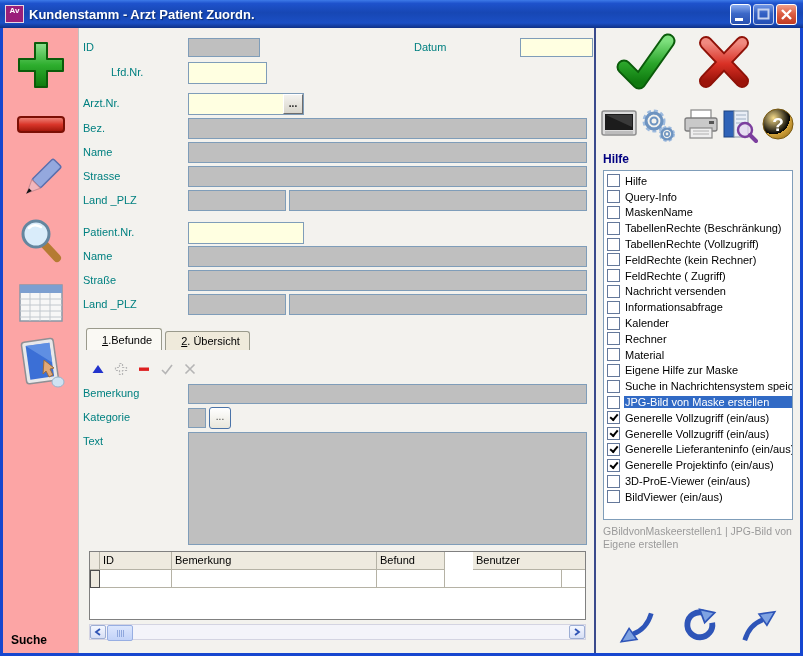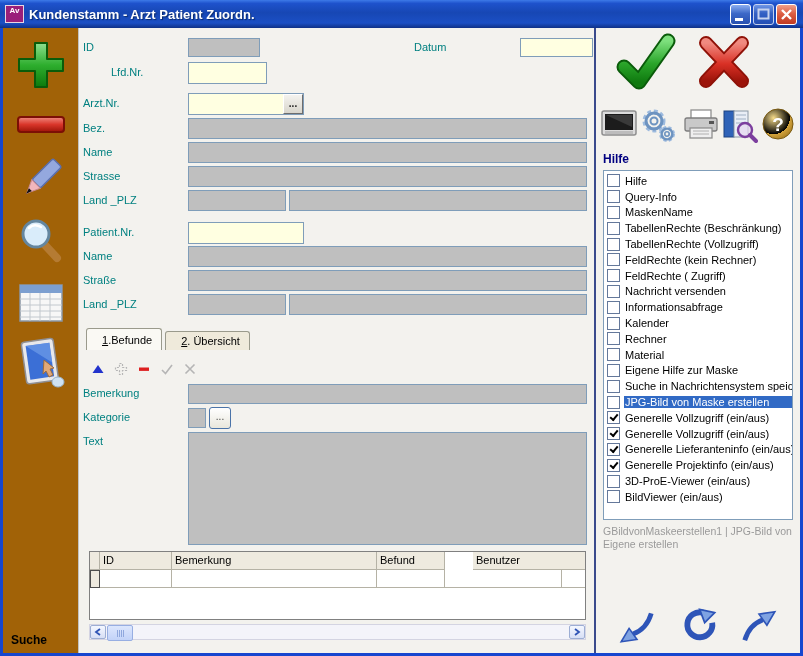--- a/index.html
+++ b/index.html
@@ -13,21 +13,21 @@
   .titletext{color:#fff;font-size:13px;font-weight:bold;margin-left:5px;text-shadow:1px 1px 1px #0a2a6a;flex:1;
     white-space:nowrap;overflow:hidden;}
   .winbtns{display:flex;gap:2px;margin-right:6px;}
   .wbtn{width:21px;height:21px;border:1px solid #fff;border-radius:3px;padding:0;display:flex;align-items:center;justify-content:center;cursor:default;}
   .wbtn.min,.wbtn.max{background:linear-gradient(180deg,#8caef0 0%,#3c68c8 45%,#2850b0 100%);}
   .wbtn.max{opacity:.75;}
   .wbtn.close{background:linear-gradient(180deg,#f0a08a 0%,#dd5f44 45%,#c03a22 100%);}
   
   .content{position:absolute;left:3px;top:28px;width:797px;height:625px;background:#f3f2ee;display:flex;}
   
-  .sidebar{position:relative;width:75px;height:100%;background:#a16207;border-right:1px solid #c2c2c2;flex:0 0 auto;}
+  .sidebar{position:relative;width:75px;height:100%;background:#fca5a5;border-right:1px solid #c2c2c2;flex:0 0 auto;}
   .sbtn{position:absolute;left:0;width:75px;display:flex;justify-content:center;background:none;border:none;padding:0;}
   .suche{position:absolute;left:8px;bottom:6px;font-size:12px;font-weight:bold;color:#000;}
   
   .main{position:relative;flex:0 0 auto;width:515px;height:100%;}
   .lbl{position:absolute;left:4px;font-size:11px;color:#008080;white-space:nowrap;}
   .fld{position:absolute;border:1px solid #7f9db9;box-sizing:border-box;font-size:11px;}
   .fld.gray{background:#bfbfbf;}
   .fld.yellow{background:#ffffe1;}
   .combo{position:absolute;box-sizing:border-box;border:1px solid #7f9db9;background:#ffffe1;display:flex;}
   .combo .cfill{flex:1;}

